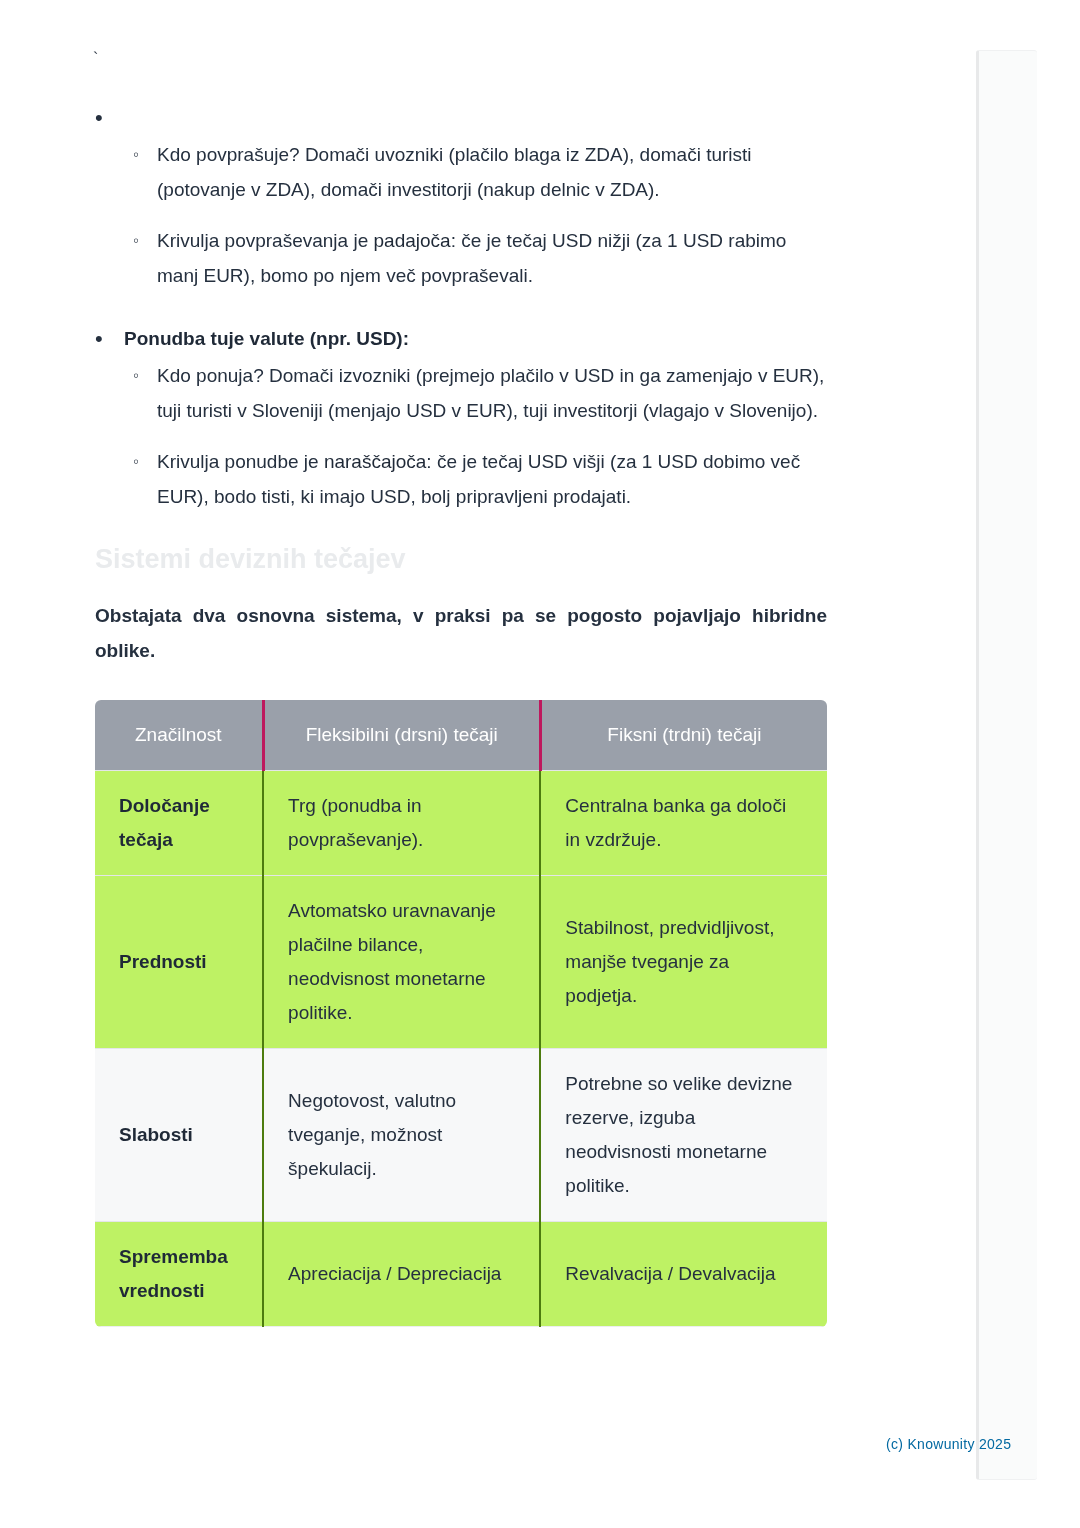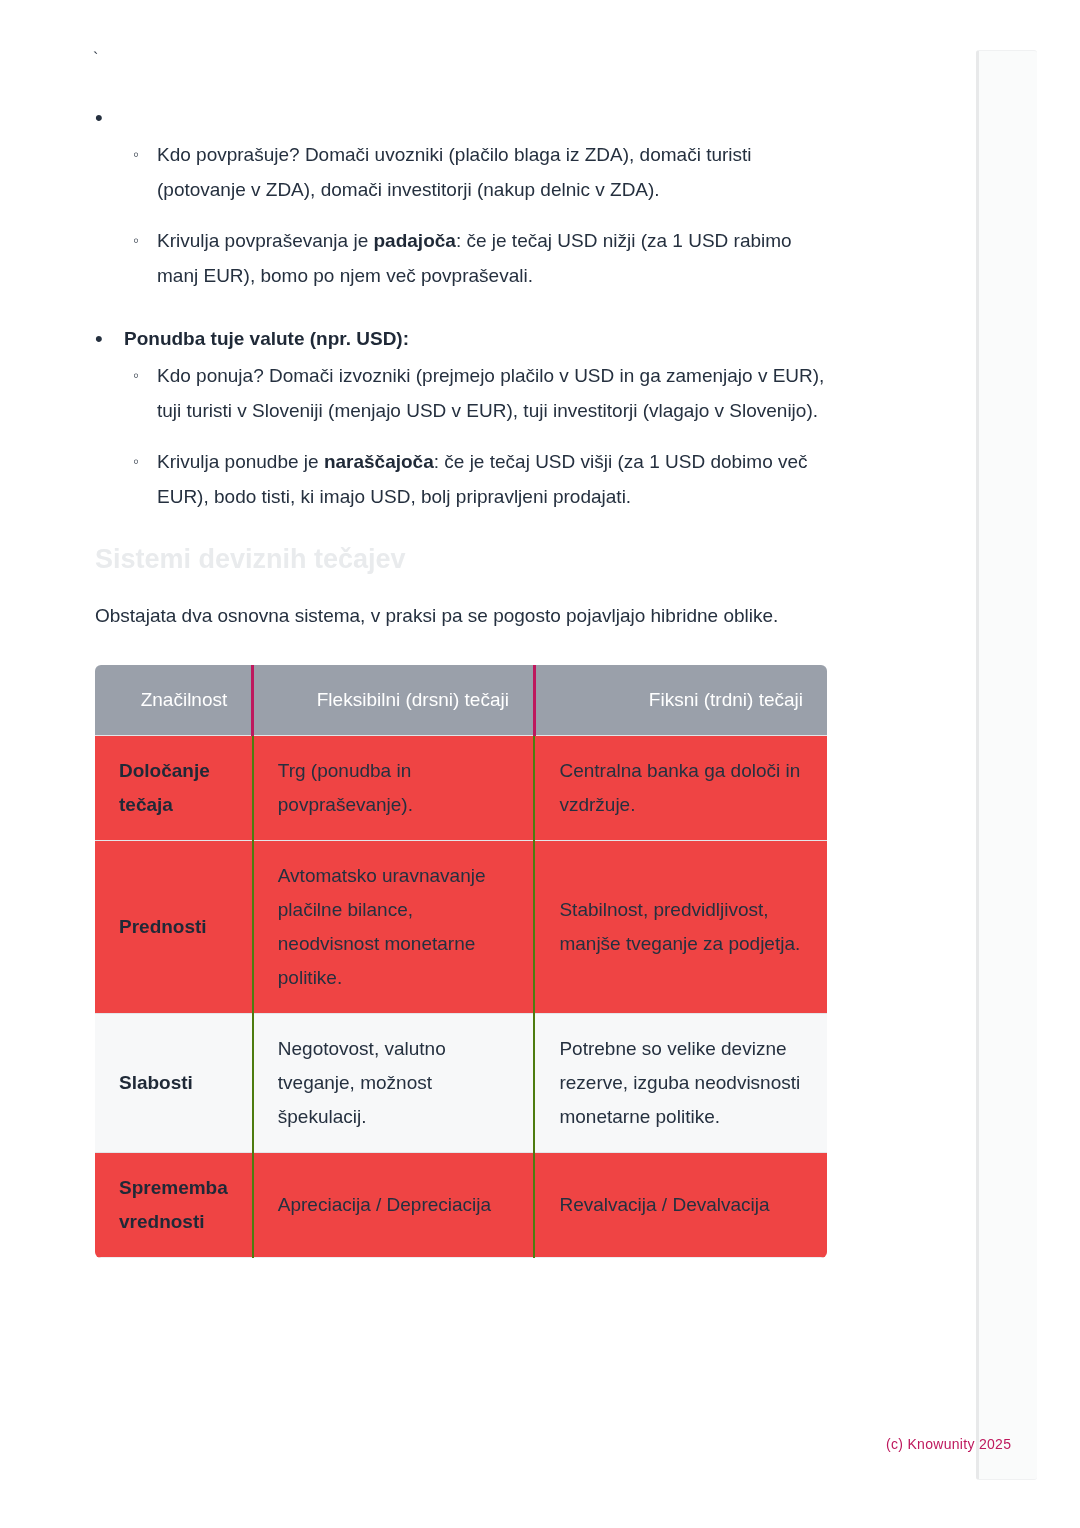--- a/index.html
+++ b/index.html
@@ -23,67 +23,67 @@
   
   .bullet-group{margin-bottom:28px;}
   .l1{display:flex;}
   .m1{width:29px;flex:0 0 29px;font-size:22px;line-height:35px;color:#25303f;}
   .l1-title{font-weight:700;color:#1f2937;}
   .l2-list{margin-left:38px;margin-top:2px;}
   .l2{display:flex;margin-top:0;}
   .l2 + .l2{margin-top:16px;}
   .m2{width:24px;flex:0 0 24px;font-size:17px;line-height:35px;color:#3a4350;}
   .l2 p{margin:0;flex:1;}
-  .l2 b{font-weight:700;color:#1f2937;}
+  .l2 b{font-weight:400;color:#1f2937;}
   
   .faded-heading{
     margin:30px 0 24px 0;
     font-size:27px;line-height:30px;font-weight:700;
     color:#e9ebed;
   }
   
-  .intro{margin:0;text-align:justify;line-height:35px;}
+  .intro{margin:0;text-align:justify;line-height:35px;font-weight:bold;}
   
   .table-wrap{
     margin-top:32px;width:732px;
     border-radius:6px;overflow:hidden;
   }
   table{
     width:732px;border-collapse:collapse;
     font-size:19px;line-height:34px;
   }
   thead th{
     background:#9aa0aa;color:#ffffff;font-weight:400;
-    text-align:right;height:70px;padding:0 24px;
+    text-align:center;height:70px;padding:0 40px;
     vertical-align:middle;
   }
   thead th + th{border-left:3px solid #be185d;}
   tbody td{
     padding:18px 24px;vertical-align:middle;
     border-top:1px solid #e4e6e9;
-    background:#ef4444;
+    background:#bef264;
   }
   tbody td + td{border-left:2px solid #4d7c0f;}
   tbody tr.alt td{background:#f7f8f9;}
   tbody td.rowlabel{font-weight:700;color:#1f2937;}
   tbody tr:last-child td{border-bottom:1px solid #eceef0;}
   
   .scroll-strip{
     position:absolute;left:976px;top:50px;
     width:58px;height:1428px;
     background:#fafbfb;
     border-left:3px solid #e8e9ea;
     border-top:1px solid #f0f1f2;
     border-bottom:1px solid #f0f1f2;
     border-radius:3px;
   }
   
   .watermark{
     position:absolute;left:886px;top:1436px;z-index:5;
-    font-size:14px;color:#be185d;letter-spacing:0.3px;
+    font-size:14px;color:#0369a1;letter-spacing:0.3px;
   }
 </style>
 </head>
 <body>
 
 <span class="stray">`</span>
 
 <div class="content">
 
   <div class="bullet-group">

